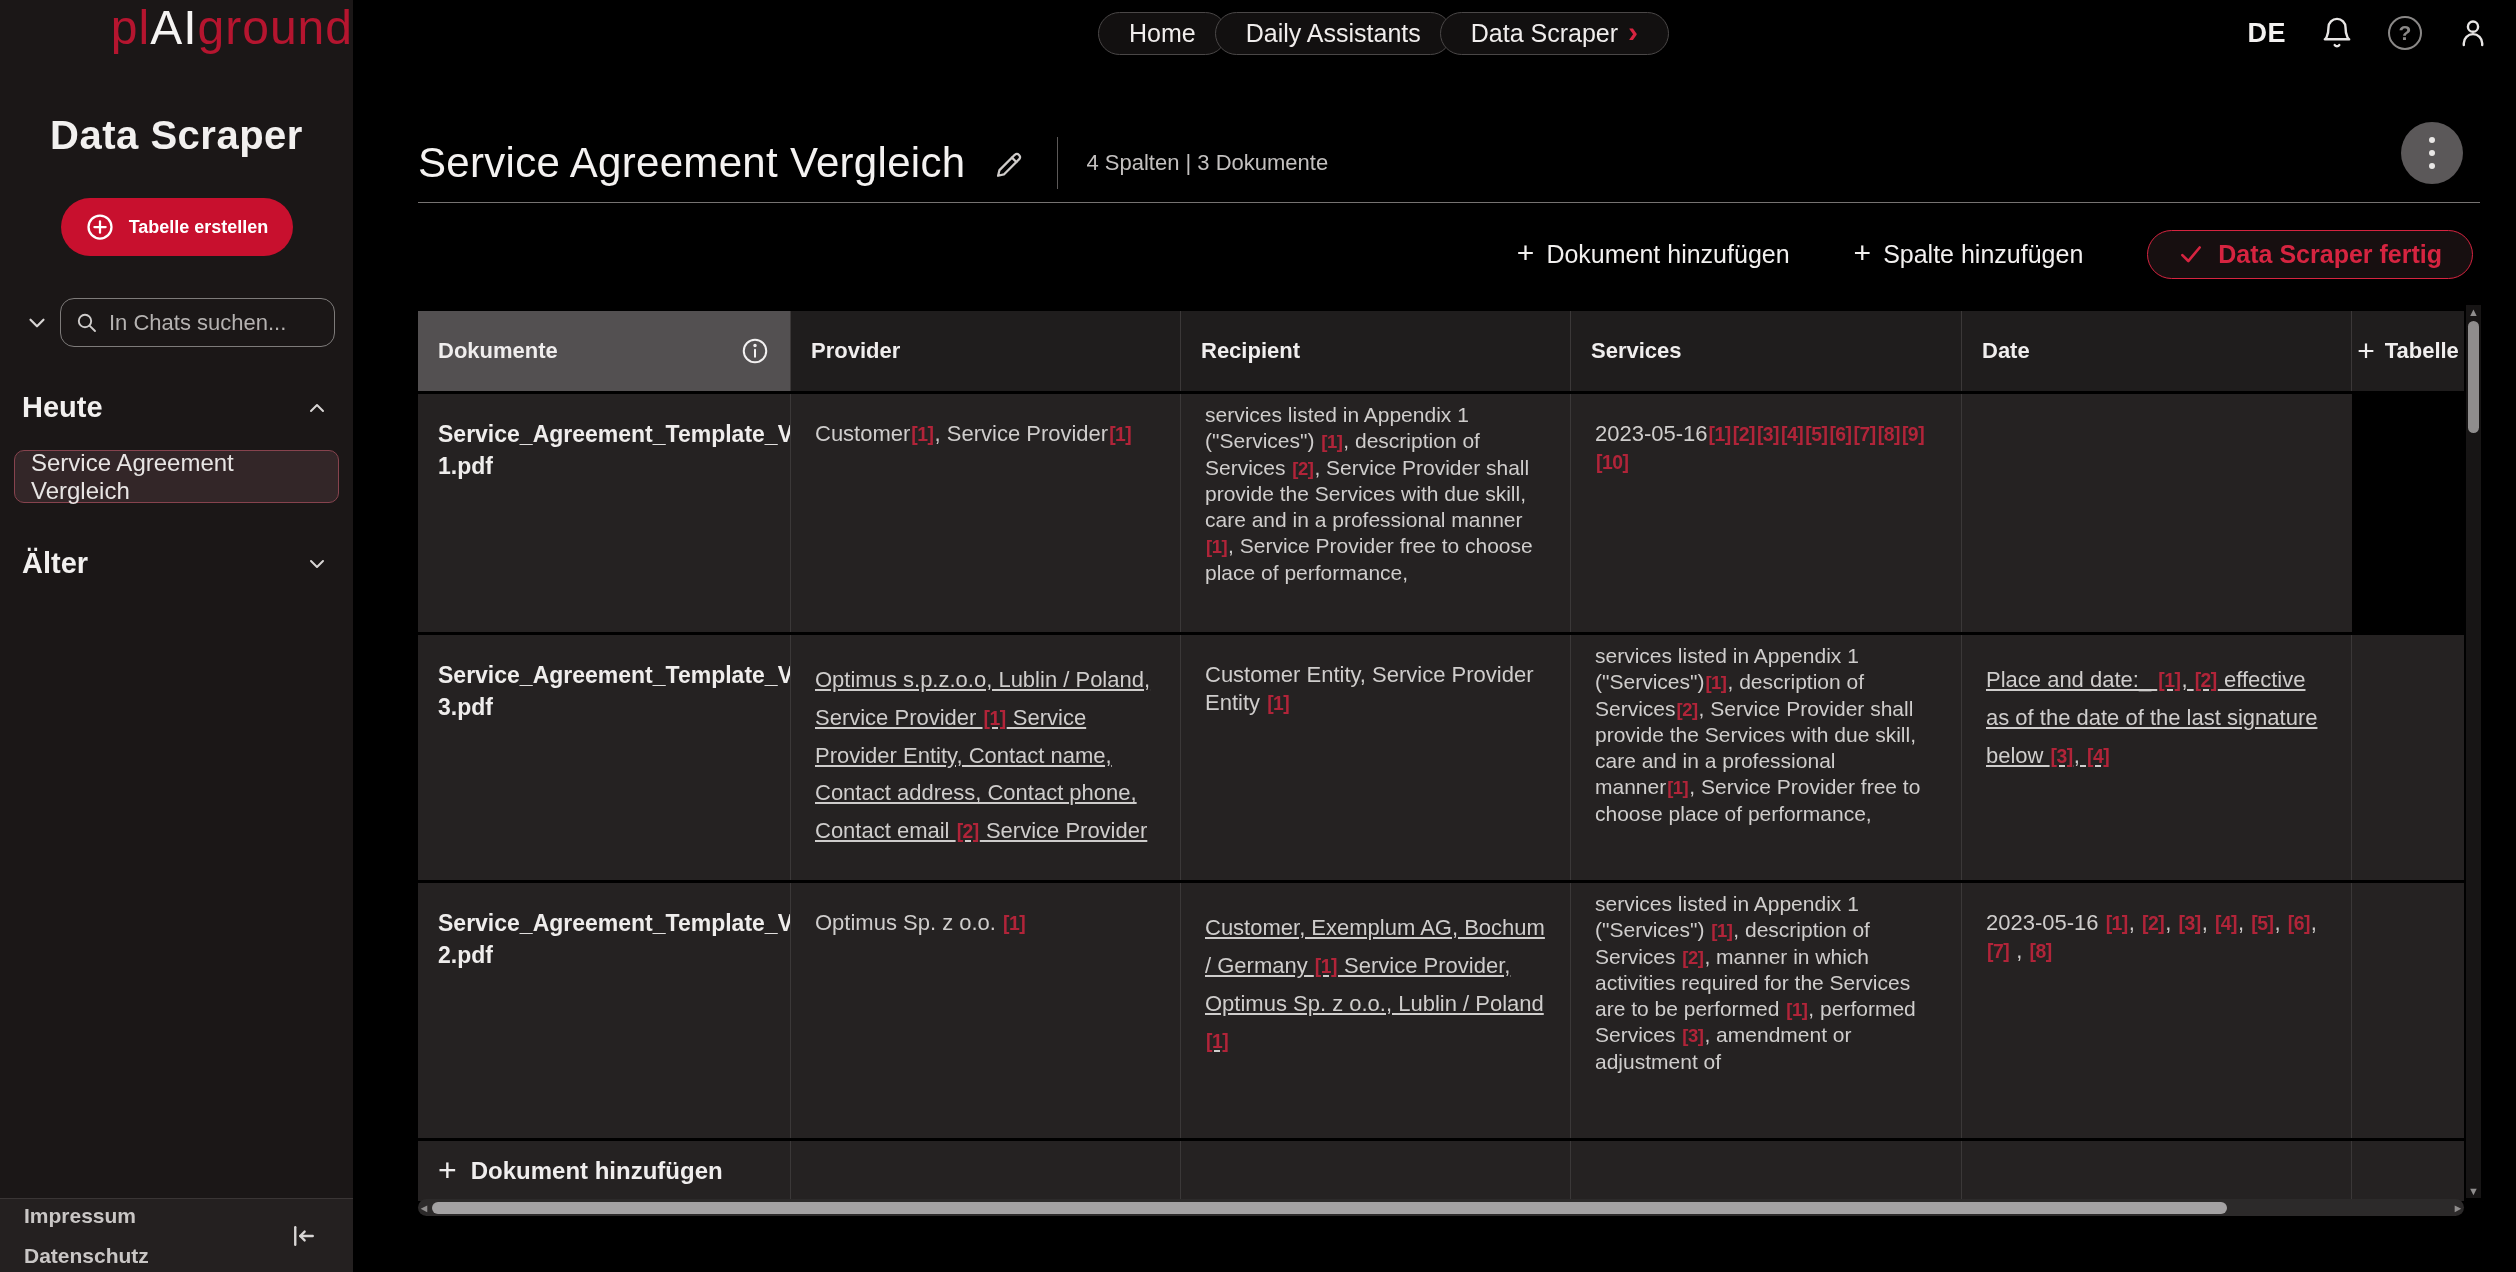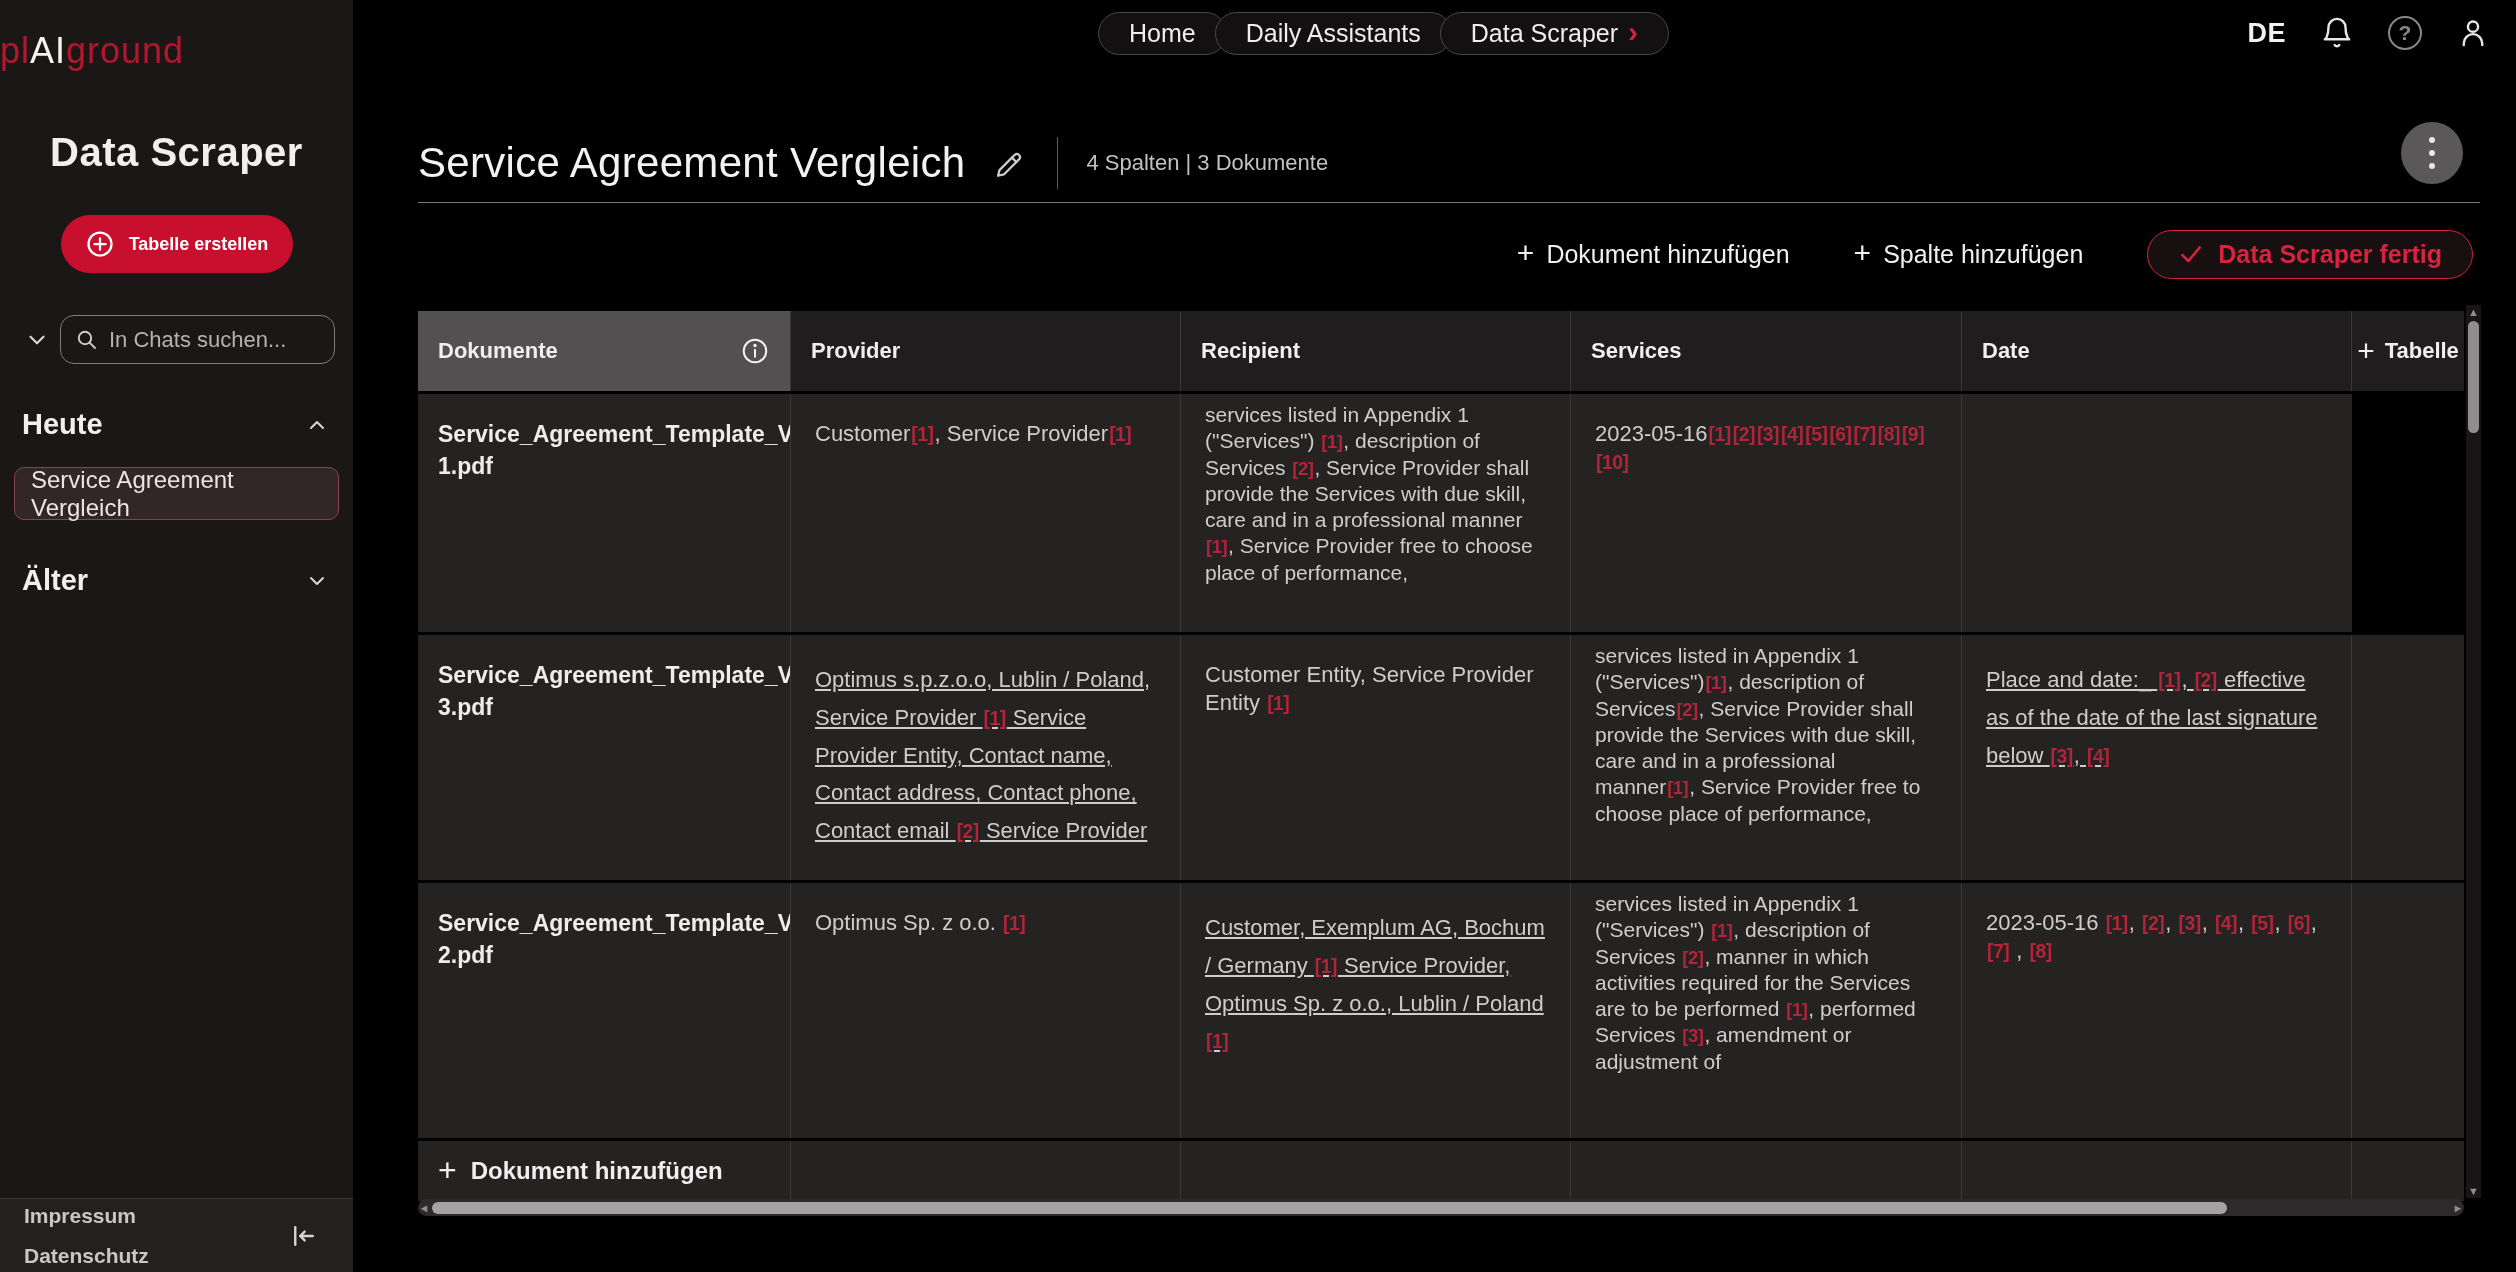--- a/index.html
+++ b/index.html
@@ -2,21 +2,21 @@
 <html><head>
 <meta charset="utf-8">
 <style>
   * { margin:0; padding:0; box-sizing:border-box; }
   html,body { background:#000; }
   body { font-family:"Liberation Sans", sans-serif; width:2516px; height:1272px; overflow:hidden; }
   .app { width:2516px; height:1272px; display:flex; background:#000; position:relative; }
 
   
   .sidebar { width:353px; height:1272px; background:#1b1717; position:relative; flex:0 0 353px; }
-  .logo { text-align:left; margin-top:30px; font-size:36px; font-weight:300; letter-spacing:1px; }
+  .logo { text-align:right; font-size:48px; font-weight:300; letter-spacing:1px; }
   .logo .lr { color:#b5152f; }
   .logo .lw { color:#f5f3f2; }
   .sb-title { text-align:center; margin-top:58px; font-size:40px; font-weight:600; color:#f2f0ef; letter-spacing:0.5px; }
   .create-btn { display:flex; align-items:center; justify-content:center; gap:14px; margin:40px auto 0 auto; width:232px; height:58px;
     background:#c8102e; border:none; border-radius:29px; color:#fff; font-size:18px; font-weight:600; font-family:inherit; cursor:pointer; }
   .create-btn svg { width:30px; height:30px; }
   .search-row { display:flex; align-items:center; margin-top:42px; padding:0 18px 0 24px; gap:10px; }
   .search-chev { color:#d8d5d4; flex:0 0 auto; display:flex; }
   .search-box { flex:1; display:flex; align-items:center; gap:10px; border:1.4px solid #7e7b7a; border-radius:14px; height:49px; padding:0 14px; background:transparent; }
   .search-box svg { flex:0 0 auto; }

